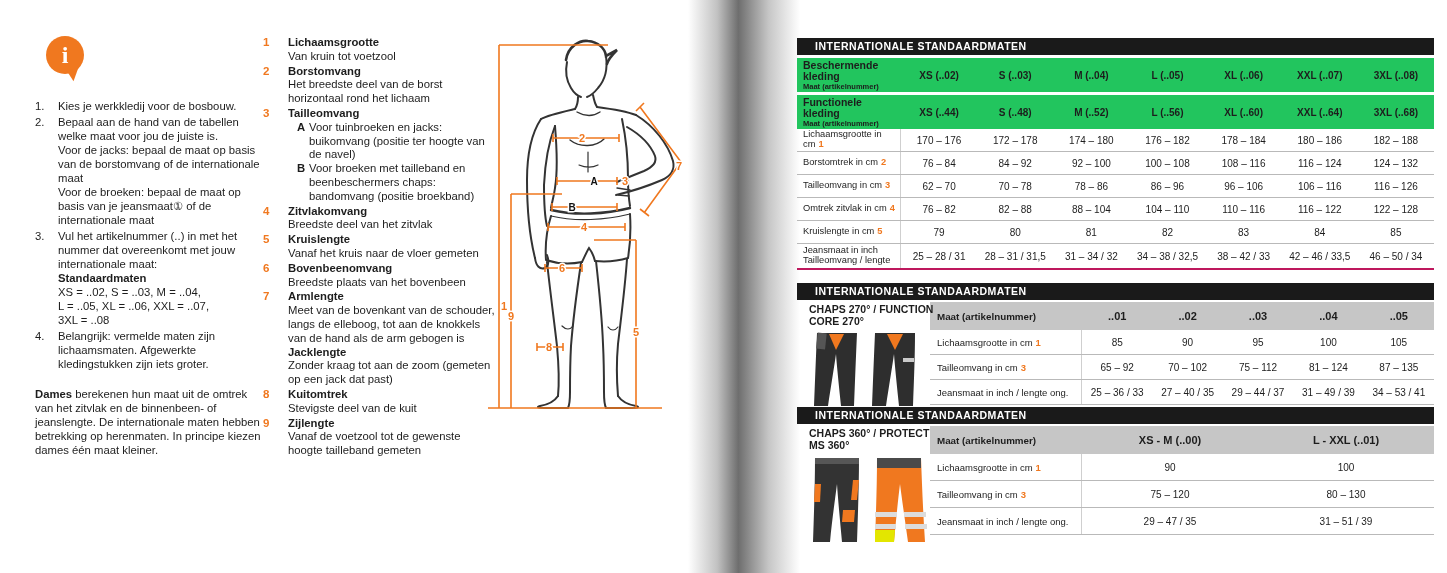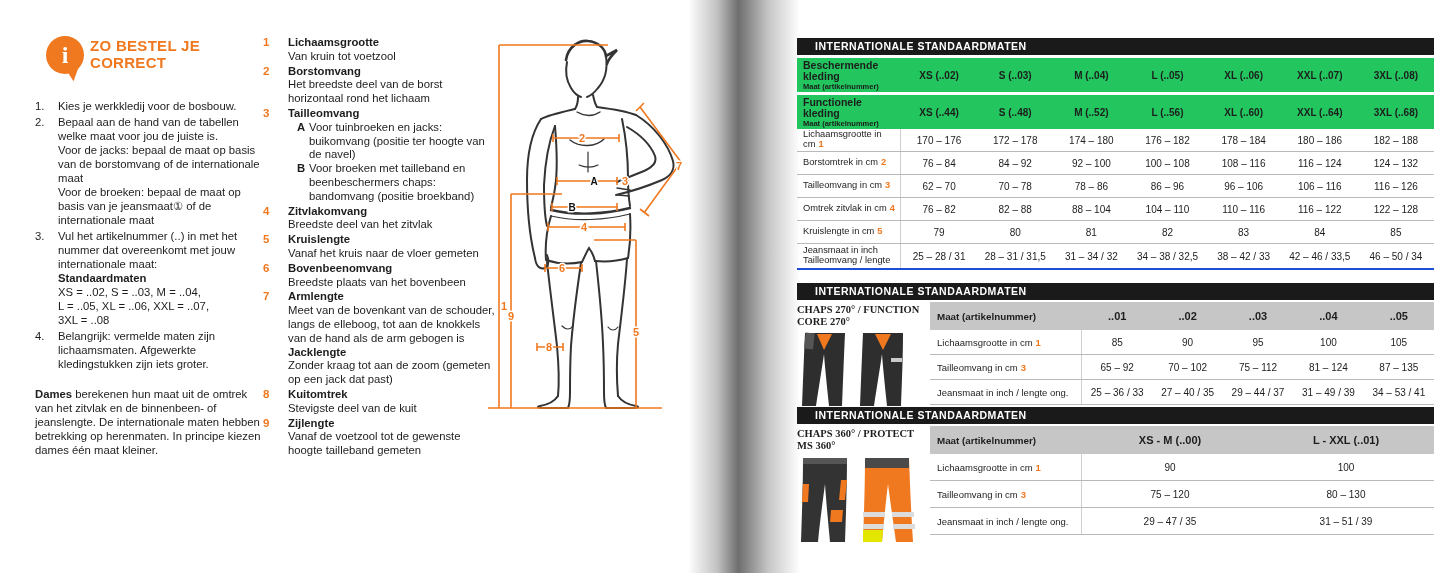--- a/index.html
+++ b/index.html
@@ -46,29 +46,29 @@
   .t1 { top:38px; } .t2 { top:283px; } .t3 { top:407px; }
   .tbar { height:17px; background:#1a1a1a; color:#fff; font-size:10.5px; font-weight:bold;
     letter-spacing:.5px; line-height:17px; padding-left:18px; text-transform:uppercase; }
   .ghead { display:flex; background:#22c55e; height:34px; align-items:center; margin-top:3px; }
   .gl { width:104px; flex:0 0 104px; padding-left:6px; }
   .gl b { display:block; font-size:10.5px; line-height:11px; }
   .gl small { display:block; font-size:7.5px; font-weight:bold; }
   .gc { flex:1; text-align:center; font-weight:bold; font-size:10px; }
   .drow { display:flex; align-items:center; height:23px; border-bottom:1px solid #b9b9b9; }
   .drow.tall { height:26px; }
-  .drow.last { border-bottom:2px solid #1d4ed8; }
+  .drow.last { border-bottom:2px solid #be185d; }
   .rl { width:104px; flex:0 0 104px; padding-left:6px; font-size:9.3px; line-height:9.8px;
     align-self:stretch; display:flex; align-items:center; border-right:1px solid #cfcfcf; }
   .rl .lbl2 { display:block; }
   .onum { color:#F0781F; font-weight:bold; margin-left:3px; }
   .rc { flex:1; text-align:center; font-size:10px; }
 
   
-  .prodcol { position:absolute; left:0; top:21px; width:133px;font-family:Liberation Serif, serif; }
+  .prodcol { position:absolute; left:12px; top:21px; width:133px; }
   .prodname { font-size:10.5px; font-weight:800; line-height:11.5px; text-transform:uppercase; }
   .prodimg { display:block; margin-top:3px; }
   .grid { margin-left:133px; }
   .mrow { display:flex; background:#c6c6c6; height:28px; align-items:center; margin-top:2px; }
   .ml { width:152px; flex:0 0 152px; padding-left:7px; font-size:9.8px; font-weight:bold; }
   .mc { flex:1; text-align:center; font-weight:bold; font-size:11px; }
   .grow { display:flex; align-items:center; height:25px; border-bottom:1px solid #b9b9b9; }
   .t3 .grow { height:27px; }
   .grl { width:152px; flex:0 0 152px; padding-left:7px; font-size:9.5px; align-self:stretch;
     display:flex; align-items:center; border-right:1px solid #cfcfcf; }
@@ -77,21 +77,20 @@
   svg text { font-family:"Liberation Sans", sans-serif; }
   .olabel { fill:#F0781F; font-weight:bold; font-size:11px; paint-order:stroke; stroke:#fff; stroke-width:3px; }
   .blabel { fill:#111; font-weight:bold; font-size:10px; paint-order:stroke; stroke:#fff; stroke-width:3px; }
 </style>
 </head>
 <body>
 
 <div class="canvas">
 
   <div class="info-icon">i</div>
-  <h1 class="page-title">ZO BESTEL JE CORRECT</h1>
 
   <div class="steps">
     <div class="step">
       <span class="n">1.</span>
       <div class="t">Kies je werkkledij voor de bosbouw.</div>
     </div>
     <div class="step">
       <span class="n">2.</span>
       <div class="t pre">Bepaal aan de hand van de tabellen welke maat voor jou de juiste is.
 Voor de jacks: bepaal de maat op basis van de borstomvang of de internationale maat

